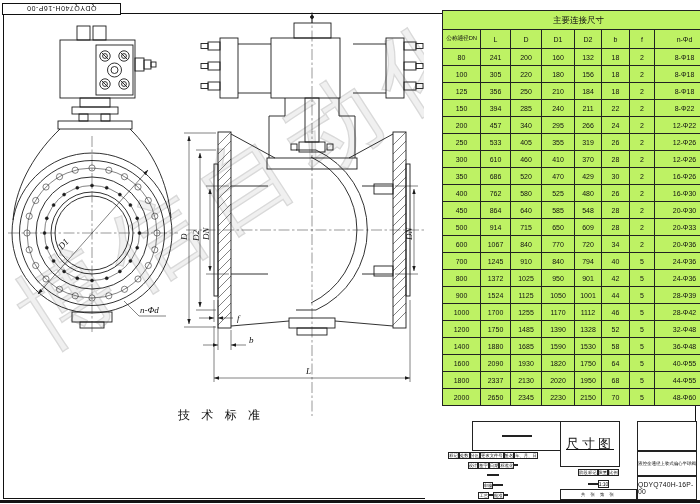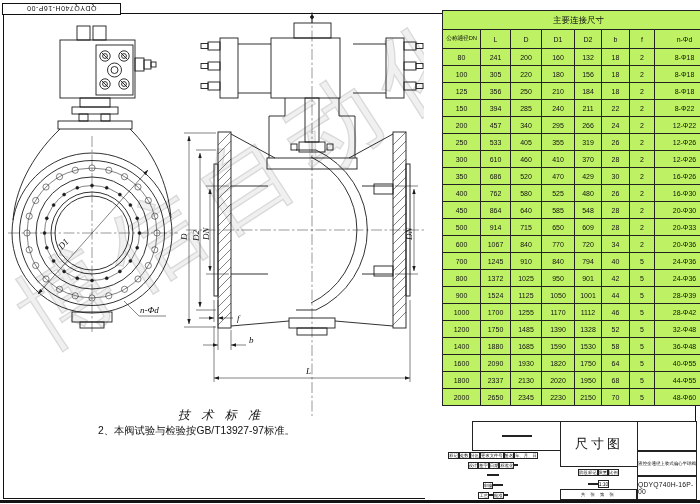--- a/index.html
+++ b/index.html
@@ -29,21 +29,21 @@
         table-layout:fixed;background:#bef264;z-index:3;margin-left:17px;}
   .dim-table td{border:1px solid #222;text-align:center;vertical-align:middle;padding:0;
         font-size:7px;height:16px;line-height:1;overflow:hidden;white-space:nowrap;}
   .title-cell{font-size:8.5px !important;height:18px !important;}
   .sub-cell{font-size:7.5px !important;height:14px !important;}
   .hdr td{font-size:7px;height:18px;}
   .dncol{font-size:5.8px !important;letter-spacing:-.2px;}
 
   
   .tech-notes{position:absolute;left:98px;top:408px;width:330px;z-index:4;}
-  .tech-notes .tn-title{font-size:12px;letter-spacing:4px;margin-left:80px;margin-bottom:2px;font-style:italic;}
+  .tech-notes .tn-title{font-size:12px;letter-spacing:4px;margin-left:80px;margin-bottom:2px;}
   .tech-notes div{font-size:10.3px;line-height:14.3px;white-space:nowrap;}
 
   
   .tb{position:absolute;left:425px;top:421px;width:272px;height:79px;background:#fff;z-index:3;}
   .tb .c{position:absolute;border:1px solid #222;box-sizing:border-box;display:flex;
         align-items:center;justify-content:center;overflow:hidden;}
   .f4{font-size:4.3px;} .f5{font-size:5px;}
   .revgrid{display:grid;grid-template-columns:repeat(5,1fr);grid-template-rows:repeat(3,1fr);padding:0;}
   .revgrid i{border:.5px solid #222;display:block;}
   .minirow{display:grid;padding:0;}
@@ -555,21 +555,20 @@
           <td>70</td>
           <td>5</td>
           <td>48-Φ60</td>
         </tr>
       </tbody>
   </table>
 
   <div class="tech-notes">
     <div class="tn-title">技 术 标 准</div>
     <div>
-        <div>2、本阀试验与检验按GB/T13927-97标准。</div>
       </div>
   </div>
 
   <div class="tb">
 
     <div class="c revgrid" style="left:47px;top:0;width:89px;height:30px;border:1px solid #222;">
         <i></i>
         <i></i>
         <i></i>
         <i></i>
@@ -621,21 +620,21 @@
     </div>
     <div class="c minirow f4" style="left:0;top:69px;width:136px;height:10px;border:none;grid-template-columns:20px 26px 26px 22px 23px 19px;">
       <span>工艺</span>
       <span></span>
         <span></span>
       <span>批准</span>
       <span></span>
         <span></span>
     </div>
 
-    <div class="c doc-type" style="left:135px;top:0;width:78px;height:46px;">尺寸图</div>
+    <div class="c doc-type" style="left:135px;top:0;width:60px;height:46px;text-decoration:underline;">尺寸图</div>
     <div class="c minirow f4" style="left:135px;top:46px;width:77px;height:11px;border:none;grid-template-columns:38px 19px 20px;">
       <span>阶段标记</span>
       <span>质量</span>
       <span>比例</span>
     </div>
     <div class="c minirow" style="left:135px;top:57px;width:77px;height:11px;border:none;grid-template-columns:9.5px 9.5px 9.5px 9.5px 19px 20px;">
       <span></span>
         <span></span>
       <span></span>
         <span></span>

